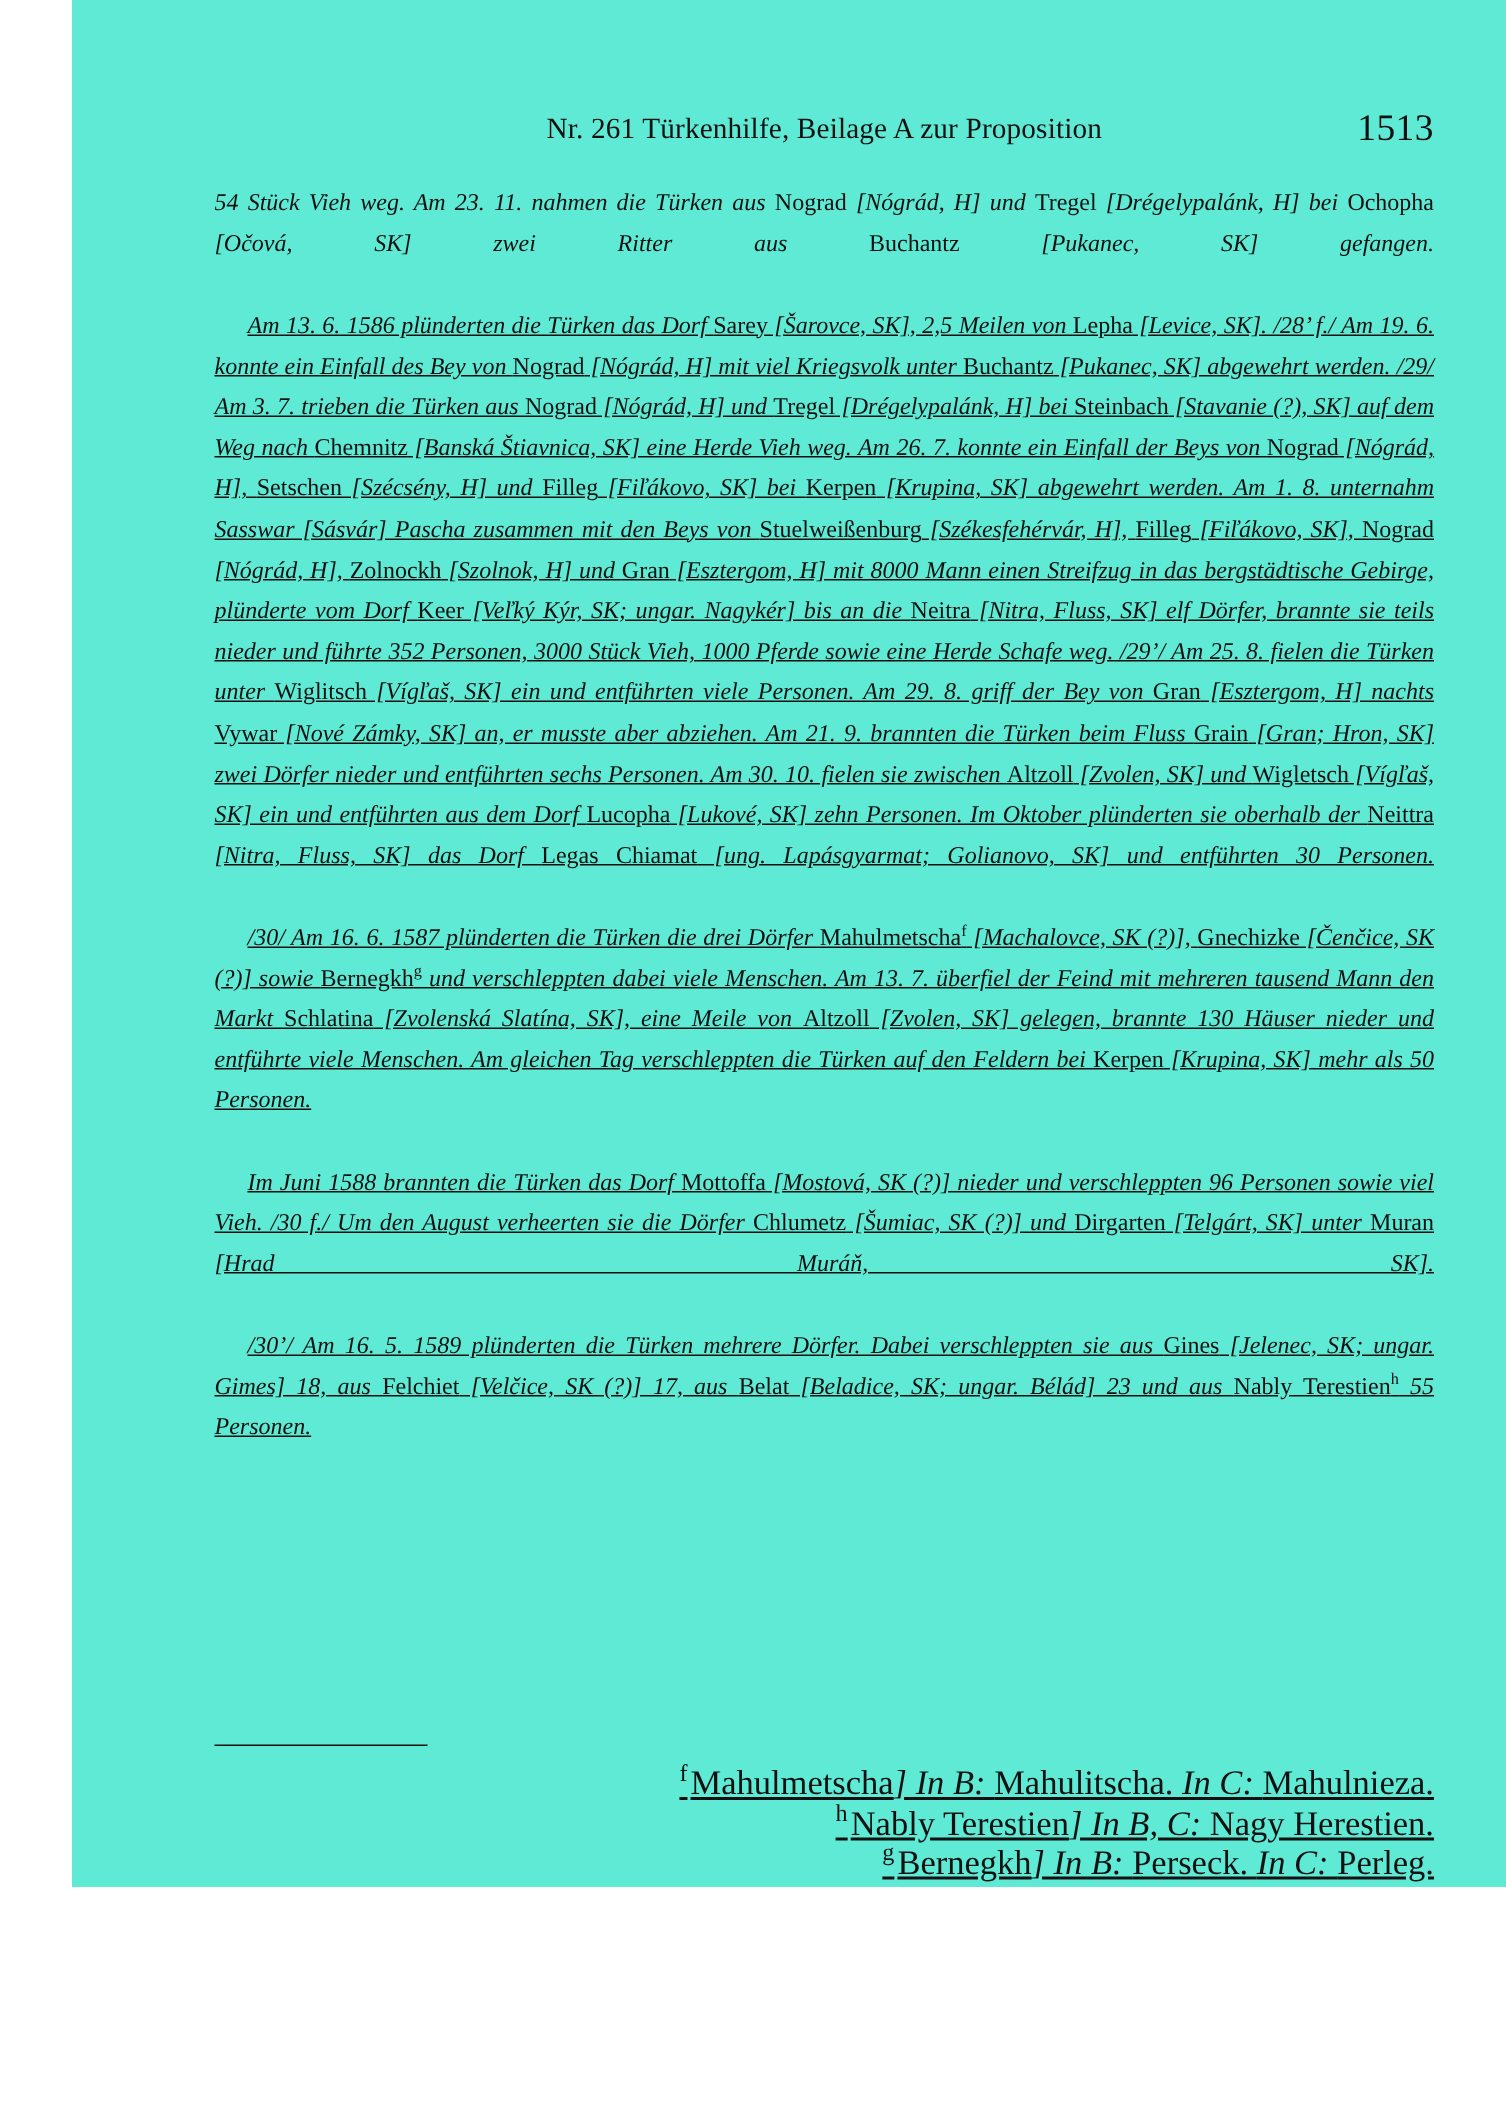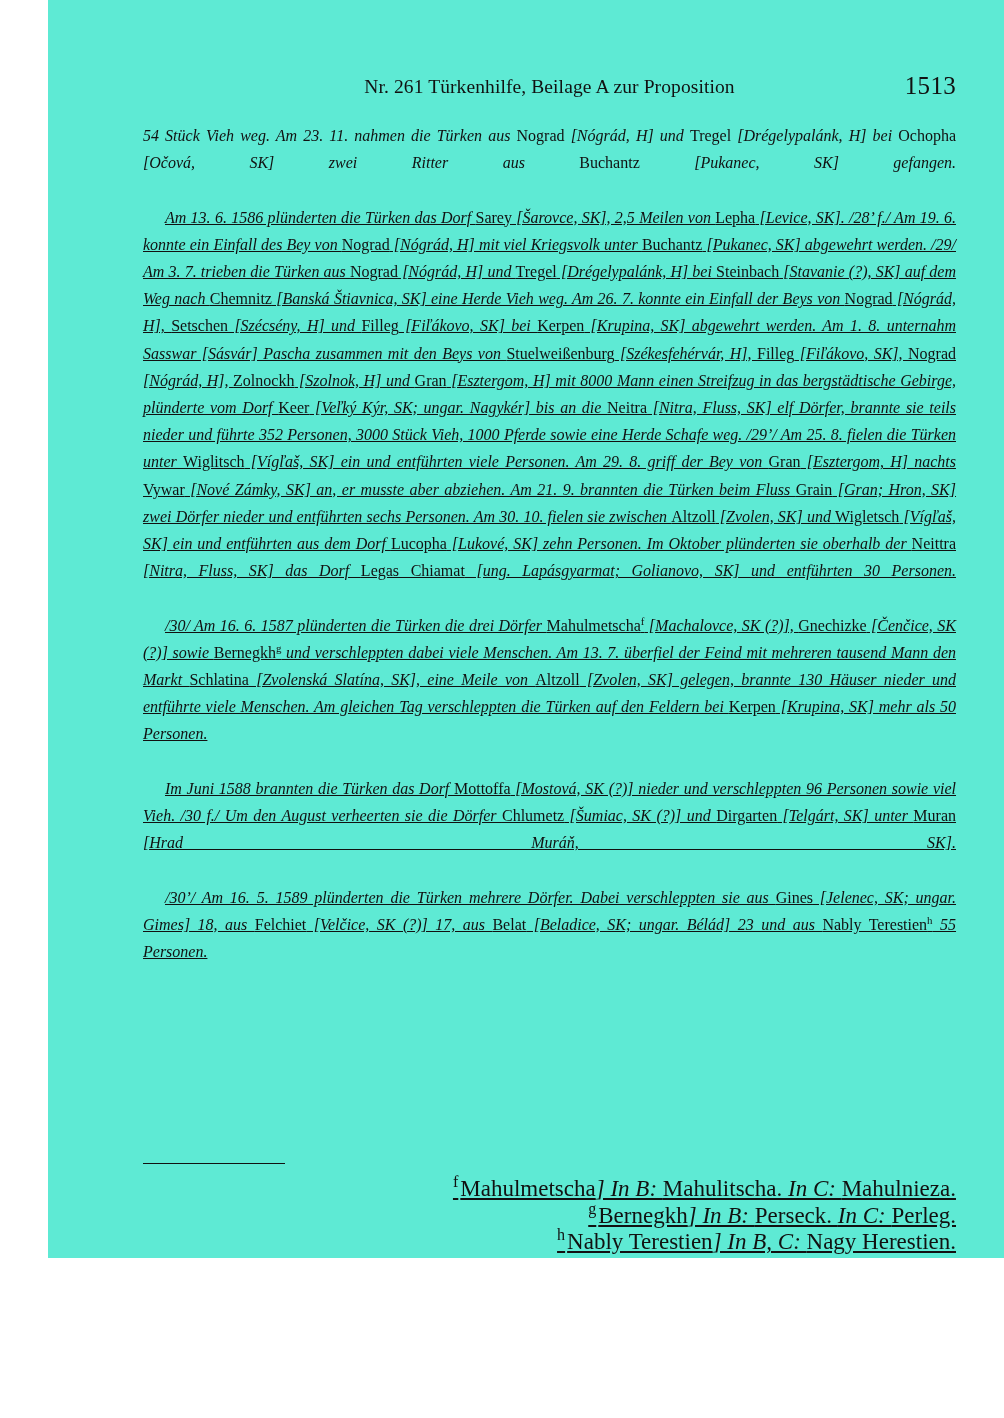--- a/index.html
+++ b/index.html
@@ -131,18 +131,18 @@
       <p class="para indent" id="para-2"><span class="">Am 13. 6. 1586 plünderten die Türken das Dorf </span><span class="rm">Sarey</span><span class=""> [Šarovce, SK], 2,5 Meilen von </span><span class="rm">Lepha</span><span class=""> [Levice, SK]. /28’ f./ Am 19. 6. konnte ein Einfall des Bey von </span><span class="rm">Nograd</span><span class=""> [Nógrád, H] mit viel Kriegsvolk unter </span><span class="rm">Buchantz</span><span class=""> [Pukanec, SK] abgewehrt werden. /29/ Am 3. 7. trieben die Türken aus </span><span class="rm">Nograd</span><span class=""> [Nógrád, H] und </span><span class="rm">Tregel</span><span class=""> [Drégelypalánk, H] bei </span><span class="rm">Steinbach</span><span class=""> [Stavanie (?), SK] auf dem Weg nach </span><span class="rm">Chemnitz</span><span class=""> [Banská Štiavnica, SK] eine Herde Vieh weg. Am 26. 7. konnte ein Einfall der Beys von </span><span class="rm">Nograd</span><span class=""> [Nógrád, H], </span><span class="rm">Setschen</span><span class=""> [Szécsény, H] und </span><span class="rm">Filleg</span><span class=""> [Fiľákovo, SK] bei </span><span class="rm">Kerpen</span><span class=""> [Krupina, SK] abgewehrt werden. Am 1. 8. unternahm Sasswar [Sásvár] Pascha zusammen mit den Beys von </span><span class="rm">Stuelweißenburg</span><span class=""> [Székesfehérvár, H], </span><span class="rm">Filleg</span><span class=""> [Fiľákovo, SK], </span><span class="rm">Nograd</span><span class=""> [Nógrád, H], </span><span class="rm">Zolnockh</span><span class=""> [Szolnok, H] und </span><span class="rm">Gran</span><span class=""> [Esztergom, H] mit 8000 Mann einen Streifzug in das bergstädtische Gebirge, plünderte vom Dorf </span><span class="rm">Keer</span><span class=""> [Veľký Kýr, SK; ungar. Nagykér] bis an die </span><span class="rm">Neitra</span><span class=""> [Nitra, Fluss, SK] elf Dörfer, brannte sie teils nieder und führte 352 Personen, 3000 Stück Vieh, 1000 Pferde sowie eine Herde Schafe weg. /29’/ Am 25. 8. fielen die Türken unter </span><span class="rm">Wiglitsch</span><span class=""> [Vígľaš, SK] ein und entführten viele Personen. Am 29. 8. griff der Bey von </span><span class="rm">Gran</span><span class=""> [Esztergom, H] nachts </span><span class="rm">Vywar</span><span class=""> [Nové Zámky, SK] an, er musste aber abziehen. Am 21. 9. brannten die Türken beim Fluss </span><span class="rm">Grain</span><span class=""> [Gran; Hron, SK] zwei Dörfer nieder und entführten sechs Personen. Am 30. 10. fielen sie zwischen </span><span class="rm">Altzoll</span><span class=""> [Zvolen, SK] und </span><span class="rm">Wigletsch</span><span class=""> [Vígľaš, SK] ein und entführten aus dem Dorf </span><span class="rm">Lucopha</span><span class=""> [Lukové, SK] zehn Personen. Im Oktober plünderten sie oberhalb der </span><span class="rm">Neittra</span><span class=""> [Nitra, Fluss, SK] das Dorf </span><span class="rm">Legas Chiamat</span><span class=""> [ung. Lapásgyarmat; Golianovo, SK] und entführten 30 Personen.</span></p>
       <p class="para indent" id="para-3"><span class="">/30/ Am 16. 6. 1587 plünderten die Türken die drei Dörfer </span><span class="rm">Mahulmetscha</span><sup class="fnref">f</sup><span class=""> [Machalovce, SK (?)], </span><span class="rm">Gnechizke</span><span class=""> [Čenčice, SK (?)] sowie </span><span class="rm">Bernegkh</span><sup class="fnref">g</sup><span class=""> und verschleppten dabei viele Menschen. Am 13. 7. überfiel der Feind mit mehreren tausend Mann den Markt </span><span class="rm">Schlatina</span><span class=""> [Zvolenská Slatína, SK], eine Meile von </span><span class="rm">Altzoll</span><span class=""> [Zvolen, SK] gelegen, brannte 130 Häuser nieder und entführte viele Menschen. Am gleichen Tag verschleppten die Türken auf den Feldern bei </span><span class="rm">Kerpen</span><span class=""> [Krupina, SK] mehr als 50 Personen.</span></p>
       <p class="para indent" id="para-4"><span class="">Im Juni 1588 brannten die Türken das Dorf </span><span class="rm">Mottoffa</span><span class=""> [Mostová, SK (?)] nieder und verschleppten 96 Personen sowie viel Vieh. /30 f./ Um den August verheerten sie die Dörfer </span><span class="rm">Chlumetz</span><span class=""> [Šumiac, SK (?)] und </span><span class="rm">Dirgarten</span><span class=""> [Telgárt, SK] unter </span><span class="rm">Muran</span><span class=""> [Hrad Muráň, SK].</span></p>
       <p class="para indent" id="para-5"><span class="">/30’/ Am 16. 5. 1589 plünderten die Türken mehrere Dörfer. Dabei verschleppten sie aus </span><span class="rm">Gines</span><span class=""> [Jelenec, SK; ungar. Gimes] 18, aus </span><span class="rm">Felchiet</span><span class=""> [Velčice, SK (?)] 17, aus </span><span class="rm">Belat</span><span class=""> [Beladice, SK; ungar. Bélád] 23 und aus </span><span class="rm">Nably Terestien</span><sup class="fnref">h</sup><span class=""> 55 Personen.</span></p>
     </div>
 
   <div id="footnotes">
     <div id="fnrule"></div>
     <div id="fnlist">
         <p class="fn" id="footnote-f"><sup class="fnmark">f</sup><span class="">Mahulmetscha</span><span class="it">] In B: </span><span class="">Mahulitscha. </span><span class="it">In C: </span><span class="">Mahulnieza.</span></p>
+        <p class="fn" id="footnote-h"><sup class="fnmark">h</sup><span class="">Nably Terestien</span><span class="it">] In B, C: </span><span class="">Nagy Herestien.</span></p>
         <p class="fn" id="footnote-g"><sup class="fnmark">g</sup><span class="">Bernegkh</span><span class="it">] In B: </span><span class="">Perseck. </span><span class="it">In C: </span><span class="">Perleg.</span></p>
-        <p class="fn" id="footnote-h"><sup class="fnmark">h</sup><span class="">Nably Terestien</span><span class="it">] In B, C: </span><span class="">Nagy Herestien.</span></p>
       </div>
   </div>
 
 </div>
 
 </body></html>

